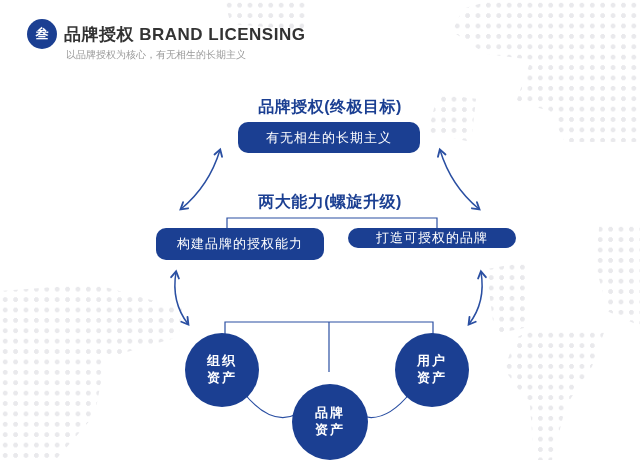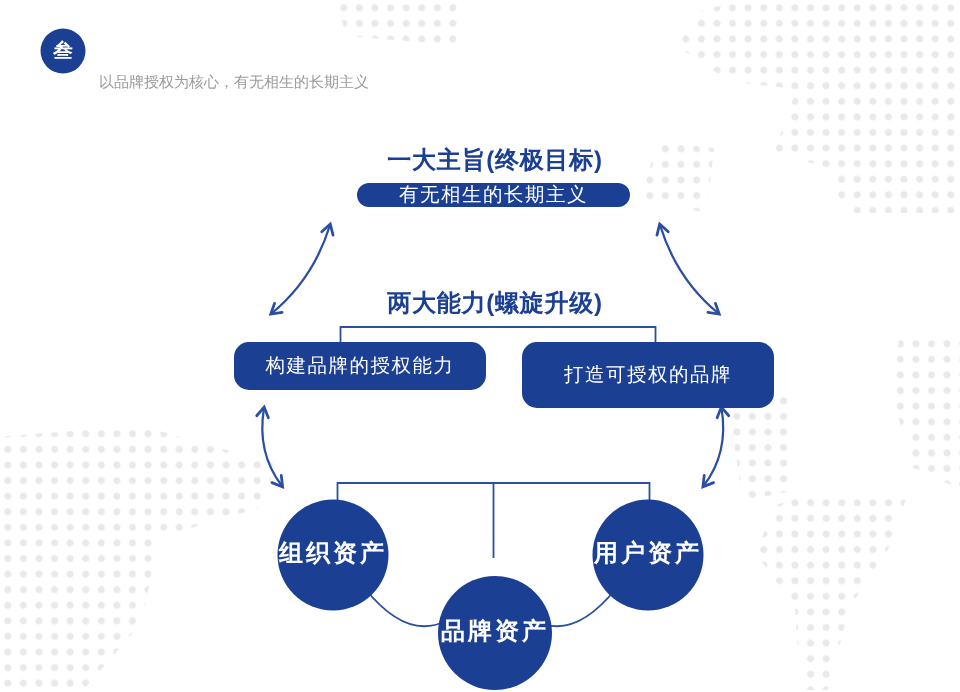--- a/index.html
+++ b/index.html
@@ -50,29 +50,29 @@
   .h1{left:330px;top:97px;}
   .h2{left:330px;top:192px;}
   .h3{left:330px;top:293px;}
 
   
   .pill{
     position:absolute;background:#1b3f92;color:#ffffff;border-radius:10px;
     display:flex;align-items:center;justify-content:center;
     font-size:13px;letter-spacing:1px;white-space:nowrap;
   }
-  .pill-top{left:238px;top:122px;width:182px;height:16px;}
+  .pill-top{left:238px;top:122px;width:182px;height:31px;}
   .pill-left{left:132px;top:228px;width:168px;height:32px;margin-left:24px;}
-  .pill-right{left:348px;top:228px;width:168px;height:44px;}
+  .pill-right{left:348px;top:228px;width:168px;height:20px;}
 
   
   .asset-circle{
     position:absolute;border-radius:50%;background:#1b3f92;color:#ffffff;
-    display:flex;flex-direction:row;align-items:center;justify-content:center;
-    font-size:16px;font-weight:700;letter-spacing:2px;line-height:1.3;text-align:center;
+    display:flex;flex-direction:column;align-items:center;justify-content:center;
+    font-size:13px;font-weight:700;letter-spacing:2px;line-height:1.3;text-align:center;
   }
   .c-left{left:185px;top:333px;width:74px;height:74px;}
   .c-mid{left:292px;top:384px;width:76px;height:76px;}
   .c-right{left:395px;top:333px;width:74px;height:74px;font-family:Liberation Serif, serif;}
 </style>
 </head>
 <body>
 
 <div class="stage">
 
@@ -100,23 +100,24 @@
     <path d="M 227 229 L 227 218 L 437 218 L 437 229" fill="none" stroke-width="1.2" stroke="#2a4fa2"></path>
 
     <path d="M 225 334 L 225 322 L 433 322 L 433 334" fill="none" stroke-width="1.2" stroke="#2a4fa2"></path>
     <path d="M 329 322 L 329 372" fill="none" stroke-width="1.2" stroke="#2a4fa2"></path>
 
     <path d="M 243 392 Q 271 427 297 414" fill="none" stroke-width="1.2" stroke="#2a4fa2"></path>
     <path d="M 411 392 Q 383 427 357 414" fill="none" stroke-width="1.2" stroke="#2a4fa2"></path>
   </svg>
 
   <div class="badge">叁</div>
+  <div class="title">品牌授权 BRAND LICENSING</div>
   <div class="subtitle">以品牌授权为核心，有无相生的长期主义</div>
 
-  <div class="lvl-heading h1">一大主旨(终极目标)</div>
+  <div class="lvl-heading h1">品牌授权(终极目标)</div>
   <div class="pill pill-top">有无相生的长期主义</div>
 
   <div class="lvl-heading h2">两大能力(螺旋升级)</div>
   <div class="pill pill-left">构建品牌的授权能力</div>
   <div class="pill pill-right">打造可授权的品牌</div>
 
   <div class="asset-circle c-left">
     <span>组织</span>
     <span>资产</span>
   </div>

